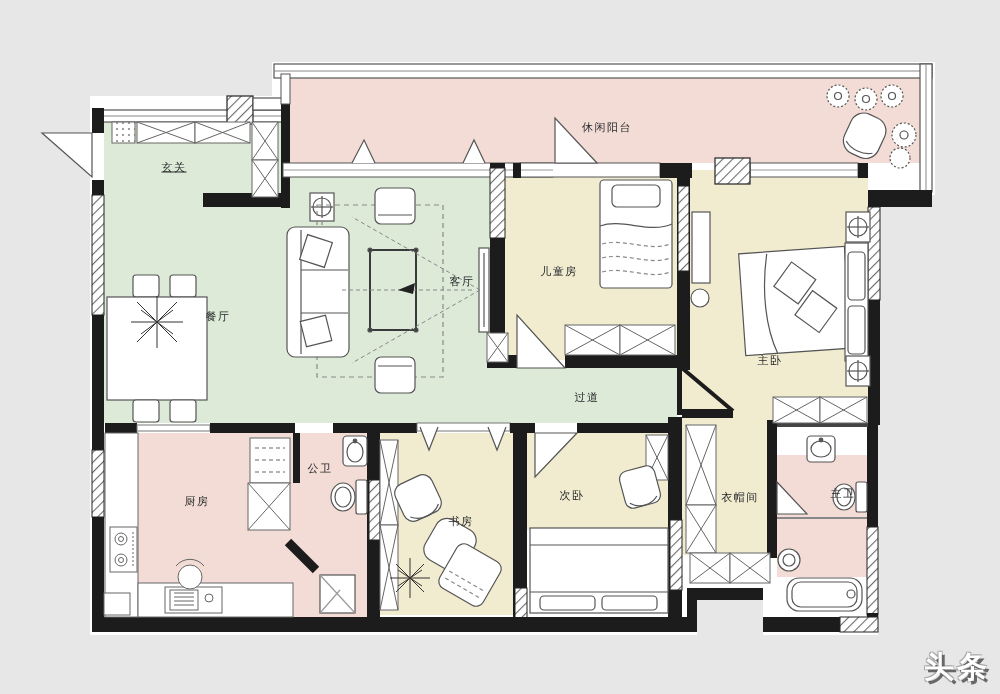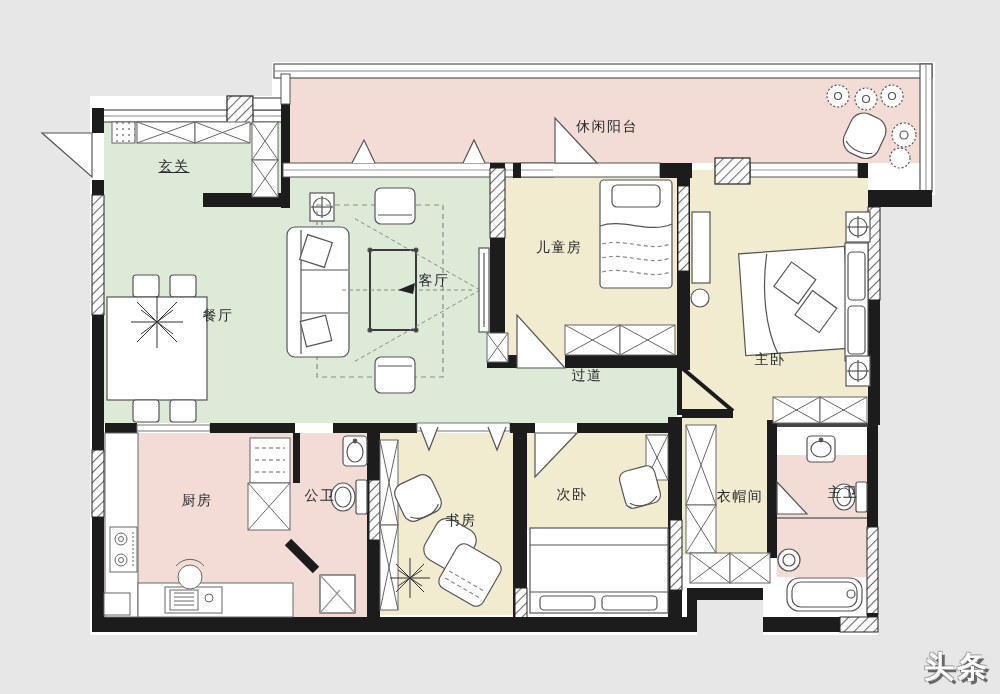--- a/index.html
+++ b/index.html
@@ -1,21 +1,21 @@
 <!DOCTYPE html>
 <html><head>
 <meta charset="utf-8">
 <style>
   html,body { margin:0; padding:0; }
   body { font-family:"Liberation Sans", sans-serif; background:#e7e7e7; }
   .stage { position:relative; width:1000px; height:694px; background:#e7e7e7; overflow:hidden; }
   .stage svg { position:absolute; left:0; top:0; }
   .room-label {
     position:absolute; transform:translate(-50%,-50%);
-    font-size:14px; color:#26292b; letter-spacing:1.5px; white-space:nowrap;
+    font-size:11px; color:#26292b; letter-spacing:1.5px; white-space:nowrap;
     font-weight:500; pointer-events:none;
   }
   .watermark {
     position:absolute; right:10px; bottom:6px;
     display:flex; align-items:flex-start; gap:14px;
   }
   .wm-text {
     font-family:"DejaVu Sans", sans-serif;
     font-weight:900; color:#ffffff; letter-spacing:3px;
     text-shadow: 3px 3px 0 rgba(90,90,90,.9),
@@ -442,26 +442,26 @@
     <g transform="rotate(25 864 136)">
       <rect x="846" y="114" width="37" height="43" rx="14"></rect>
       <path d="M850,148 A20 14 0 0 0 879,148" fill="none"></path>
     </g>
   </g>
 </svg>
 
 <div class="room-label" style="left:607px; top:127px;">休闲阳台</div>
 <div class="room-label" style="left:174px; top:167px;text-decoration:underline;">玄关</div>
 <div class="room-label" style="left:218px; top:316px;">餐厅</div>
-<div class="room-label" style="left:434px; top:281px;">客厅</div>
-<div class="room-label" style="left:587px; top:376px;">过道</div>
-<div class="room-label" style="left:559px; top:248px;">儿童房</div>
+<div class="room-label" style="left:462px; top:281px;">客厅</div>
+<div class="room-label" style="left:587px; top:397px;">过道</div>
+<div class="room-label" style="left:559px; top:271px;">儿童房</div>
 <div class="room-label" style="left:770px; top:337px;margin-top:23px;">主卧</div>
 <div class="room-label" style="left:197px; top:501px;">厨房</div>
-<div class="room-label" style="left:320px; top:496px;text-align:right;">公卫</div>
+<div class="room-label" style="left:320px; top:468px;text-align:right;">公卫</div>
 <div class="room-label" style="left:461px; top:509px;margin-top:12px;">书房</div>
 <div class="room-label" style="left:572px; top:495px;">次卧</div>
 <div class="room-label" style="left:740px; top:497px;font-family:Liberation Serif, serif;">衣帽间</div>
 <div class="room-label" style="left:843px; top:493px;">主卫</div>
 
 <div class="watermark">
   <span class="wm-text wm-brand">头条</span>
 </div>
 
 </div>

